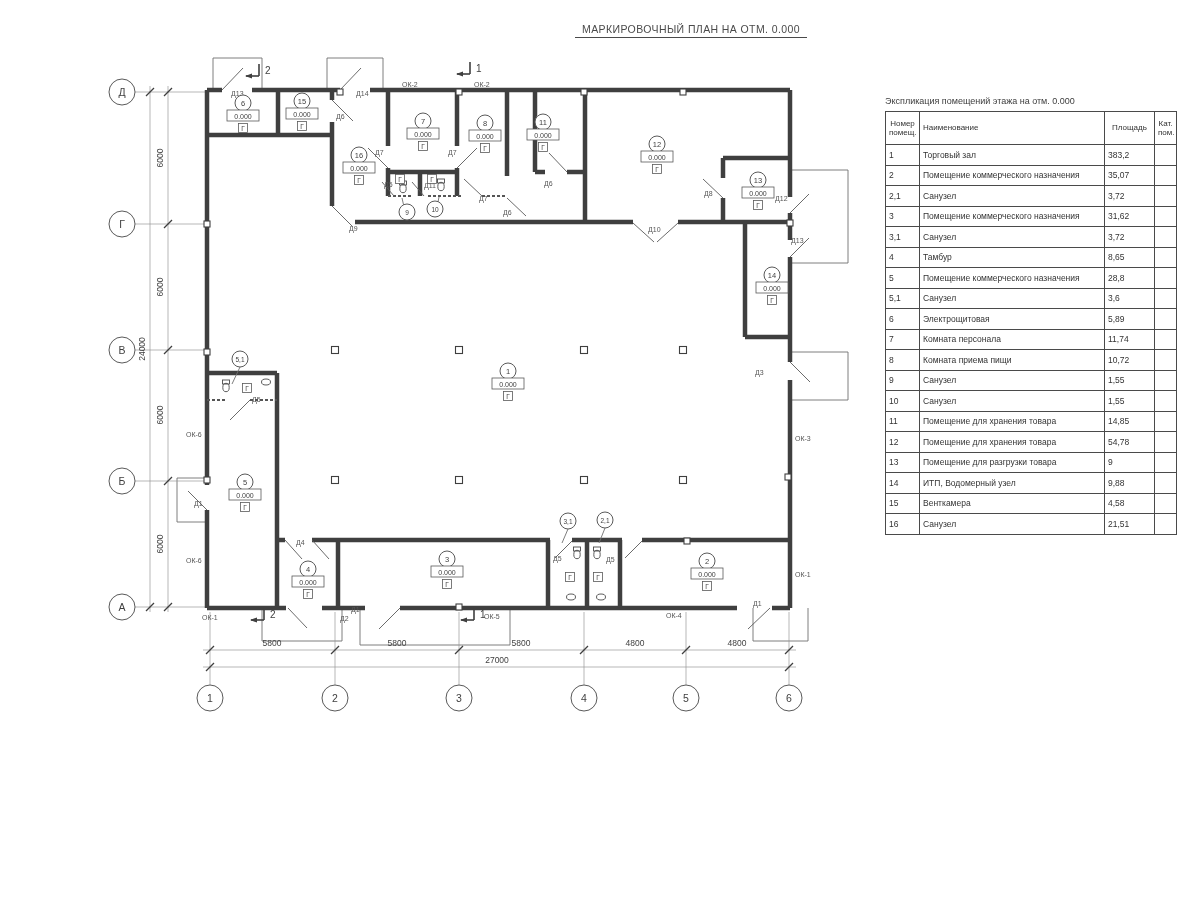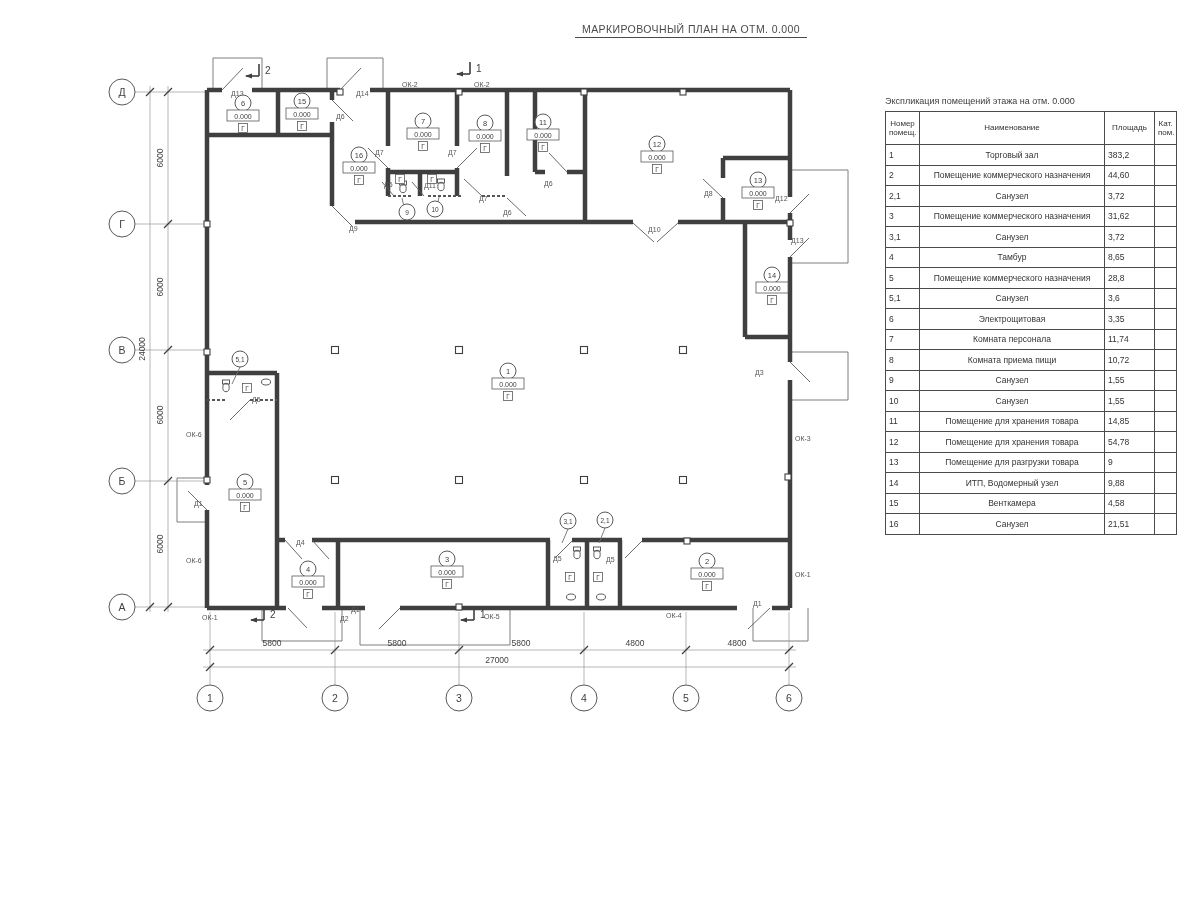--- a/index.html
+++ b/index.html
@@ -10,21 +10,21 @@
              border-bottom:1px solid #4a4a4a;padding-bottom:2px;}
   svg text{font-family:"Liberation Sans",sans-serif;}
   .schedule{position:absolute;left:885px;top:96px;width:263px;}
   .schedule-title{font-size:9px;color:#3d3d3d;text-align:left;margin-bottom:5px;white-space:nowrap;}
   table.sched{border-collapse:collapse;table-layout:fixed;width:263px;border:1.5px solid #444;}
   table.sched th,table.sched td{border:1px solid #4a4a4a;color:#333;overflow:hidden;
     white-space:nowrap;padding:1px 3px;vertical-align:middle;}
   table.sched th{font-weight:normal;font-size:8px;line-height:1.15;white-space:pre-line;height:30px;}
   table.sched td{font-size:8.5px;height:17.5px;}
   .c-num{width:27px;}
-  .c-name{width:178px;text-align:center;}
+  .c-name{width:178px;text-align:left;}
   .c-area{width:43px;}
   .c-cat{width:15px;text-align:center;font-size:7px;}
   td.total-lbl{text-align:right;font-style:italic;}
   
   .w{stroke:#3f3f3f;stroke-width:4.5;}
   .wd{stroke:#555;stroke-width:2.2;stroke-dasharray:3,2;}
   .win{stroke:#b9b9b9;stroke-width:3;}
   .thin{stroke:#6f6f6f;stroke-width:.9;fill:none;}
   .leaf{stroke:#5a5a5a;stroke-width:.9;}
   .dim{stroke:#9a9a9a;stroke-width:.7;}
@@ -413,21 +413,21 @@
       <tbody>
           <tr>
             <td class="c-num">1</td>
             <td class="c-name">Торговый зал</td>
             <td class="c-area">383,2</td>
             <td class="c-cat"></td>
           </tr>
           <tr>
             <td class="c-num">2</td>
             <td class="c-name">Помещение коммерческого назначения</td>
-            <td class="c-area">44,60</td>
+            <td class="c-area">35,07</td>
             <td class="c-cat"></td>
           </tr>
           <tr>
             <td class="c-num">2,1</td>
             <td class="c-name">Санузел</td>
             <td class="c-area">3,72</td>
             <td class="c-cat"></td>
           </tr>
           <tr>
             <td class="c-num">3</td>
@@ -455,21 +455,21 @@
           </tr>
           <tr>
             <td class="c-num">5,1</td>
             <td class="c-name">Санузел</td>
             <td class="c-area">3,6</td>
             <td class="c-cat"></td>
           </tr>
           <tr>
             <td class="c-num">6</td>
             <td class="c-name">Электрощитовая</td>
-            <td class="c-area">3,35</td>
+            <td class="c-area">5,89</td>
             <td class="c-cat"></td>
           </tr>
           <tr>
             <td class="c-num">7</td>
             <td class="c-name">Комната персонала</td>
             <td class="c-area">11,74</td>
             <td class="c-cat"></td>
           </tr>
           <tr>
             <td class="c-num">8</td>

